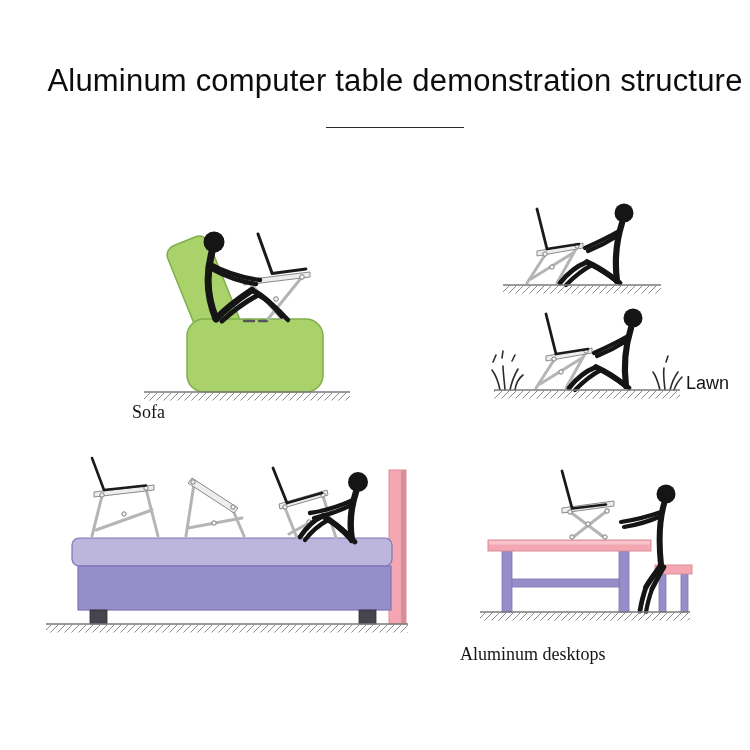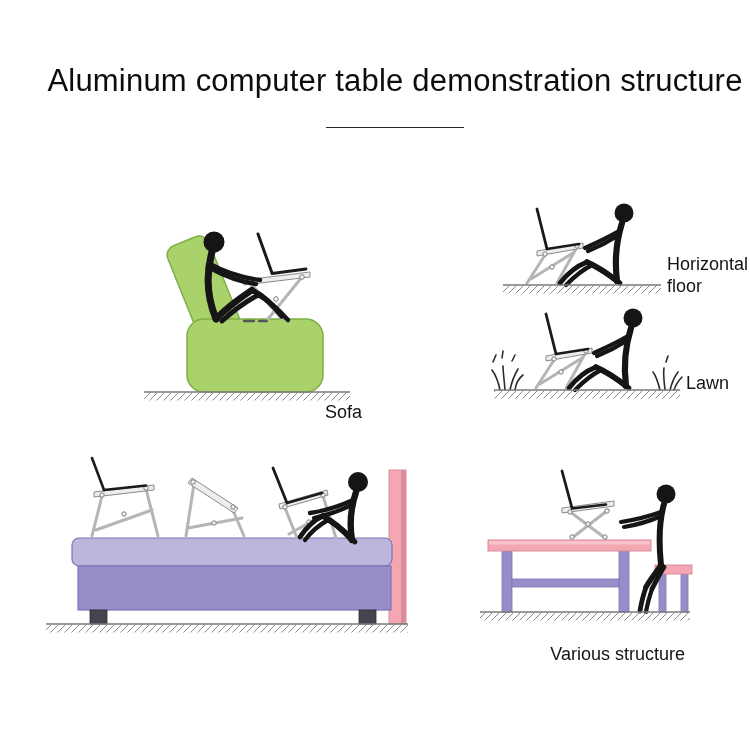--- a/index.html
+++ b/index.html
@@ -12,21 +12,21 @@
     font-size:31px;line-height:38px;color:#0d0d0d;letter-spacing:0.2px;
   }
   .title-underline{
     position:absolute;top:127px;left:306px;width:138px;height:0;
     border-top:1.6px solid #2a2a2a;
   }
   .scene{position:absolute;}
   .scene-label{
     position:absolute;font-size:18px;line-height:22px;color:#141414;
   }
-  .centered{text-align:right;}
+  .centered{text-align:left;font-family:Liberation Serif, serif;}
   
   .green-part{fill:var(--sofa-green);stroke:var(--sofa-green-border);stroke-width:1.5;}
   .mattress{fill:var(--mattress-purple);stroke:var(--bed-border-purple);stroke-width:1.2;}
   .bedbase{fill:var(--bed-base-purple);stroke:var(--bed-border-purple);stroke-width:1.2;}
   .pink-part{fill:var(--headboard-pink);stroke:var(--pink-border);stroke-width:1;}
   .pink-edge{fill:var(--pink-border);stroke:none;}
   .pink-light{fill:var(--pink-light);stroke:none;}
   .purple-part{fill:var(--bed-base-purple);stroke:var(--bed-border-purple);stroke-width:0.8;}
   .darkleg{fill:#45454d;stroke:#2e2e33;stroke-width:0.8;}
   .fig{stroke:var(--figure-black);fill:none;stroke-linecap:round;}
@@ -114,24 +114,20 @@
       <path class="fig" d="M120,88 C109,79 99,73 90,69" stroke-width="5.6"></path>
       <path class="fig" d="M90,69 C80,73 70,81 63,90" stroke-width="4.8"></path>
       <path class="fig" d="M123,90 C112,82 103,76 95,72" stroke-width="4.8"></path>
       <path class="fig" d="M95,72 C85,77 76,85 69,92" stroke-width="4.2"></path>
     </g>
     <g>
       <line class="ground" x1="6" y1="92" x2="164" y2="92"></line>
       <rect x="6" y="92.5" width="158" height="8" fill="url(#hatchB)"></rect>
     </g>
   </svg>
-  <div class="scene-label" style="left:647px;top:253px">
-    <div>Horizontal</div>
-    <div>floor</div>
-  </div>
 
   <svg class="scene" style="left:470px;top:298px" width="195" height="108" viewBox="0 0 195 108">
     <defs>
       <pattern id="hatchC" width="7" height="7" patternUnits="userSpaceOnUse">
         <line x1="0" y1="7" x2="7" y2="0" stroke="#8a8a8a" stroke-width="1"></line>
       </pattern>
     </defs>
     <g transform="translate(16,0)">
       <g>
         <line class="standbar" x1="48" y1="62" x2="30" y2="90"></line>
@@ -279,15 +275,15 @@
       <path class="fig" d="M189,107 C183,116 178,122 174,129" stroke-width="5.4"></path>
       <path class="fig" d="M174,129 C171,138 169,146 168,153" stroke-width="4.8"></path>
       <path class="fig" d="M192,109 C187,117 183,125 180,131" stroke-width="4.8"></path>
       <path class="fig" d="M180,131 C177,140 175,148 174,154" stroke-width="4.2"></path>
     </g>
     <g>
       <line class="ground" x1="8" y1="154" x2="218" y2="154"></line>
       <rect x="8" y="154.5" width="210" height="8" fill="url(#hatchE)"></rect>
     </g>
   </svg>
-  <div class="scene-label centered" style="left:440px;top:643px;width:225px">Various structure</div>
+  <div class="scene-label centered" style="left:440px;top:643px;width:225px">Aluminum desktops</div>
 
 </div>
 
 </body></html>

